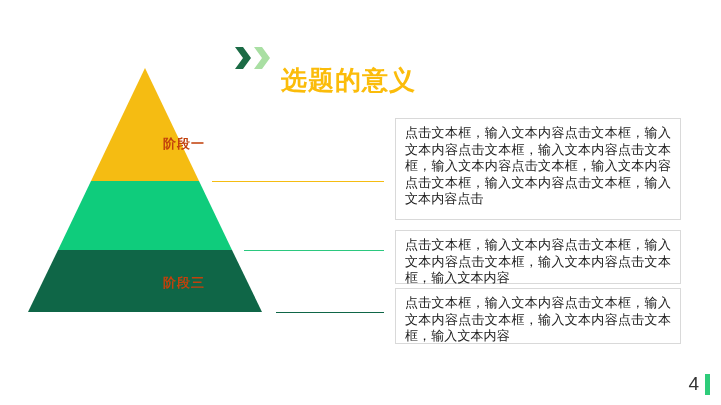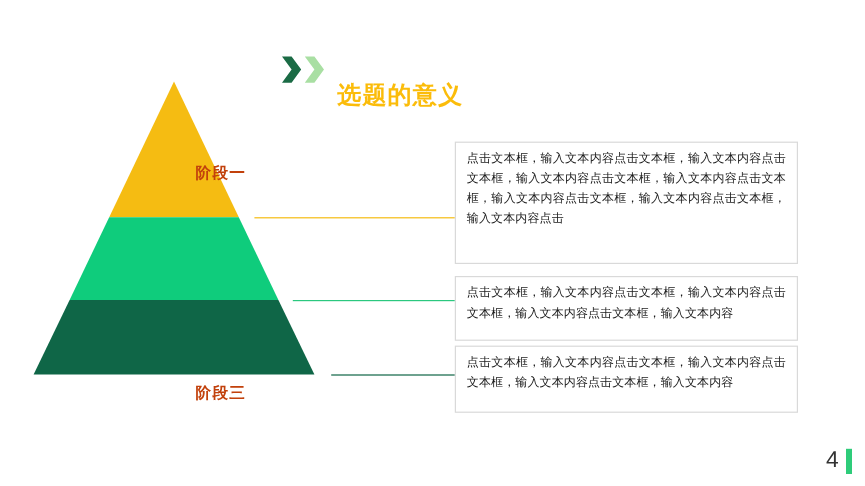--- a/index.html
+++ b/index.html
@@ -33,21 +33,21 @@
     height: 26px;
     margin-right: 9px;
   }
   .chevron {
     display: block;
     width: 17px;
     height: 24px;
     margin-right: 2px;
   }
   #page-title {
-    font-size: 20px;
+    font-size: 26px;
     font-weight: bold;
     letter-spacing: 1px;
     line-height: 30px;
     white-space: nowrap;
     margin-top: 44px;
   }
 
   
   #pyramid {
     position: absolute;
@@ -61,41 +61,41 @@
     color: #c2410c;
     font-size: 13px;
     font-weight: bold;
     letter-spacing: 1px;
     white-space: nowrap;
     text-align: right;
     width: 120px;
   }
   #pyr-label-1 { left: 85px; top: 80px; }
   #pyr-label-2 { left: 85px; top: 150px; }
-  #pyr-label-3 { left: 85px; top: 219px; margin-top: 45px; }
+  #pyr-label-3 { left: 85px; top: 219px; }
 
   
   .connector {
     position: absolute;
     height: 1px;
   }
   #connector-1 { left: 212px; top: 181px; width: 172px; background: #F5BC12; }
   #connector-2 { left: 244px; top: 250px; width: 140px; background: #2BC87F; }
   #connector-3 { left: 276px; top: 312px; width: 108px; background: #0F6647; }
 
   
   .textbox {
     position: absolute;
-    left: 379px;
+    left: 395px;
     width: 286px;
     box-sizing: border-box;
     border: 1px solid #d9d9d9;
     background: #ffffff;
     padding: 6px 9px 7px 9px;
-    font-size: 10px;
+    font-size: 13px;
     line-height: 16.6px;
     color: #1a1a1a;
     letter-spacing: 0.1px;
     text-align: justify;
   }
   #textbox-1 { top: 118px; height: 102px; }
   #textbox-2 { top: 230px; height: 54px; }
   #textbox-3 { top: 288px; height: 56px; }
 
   

